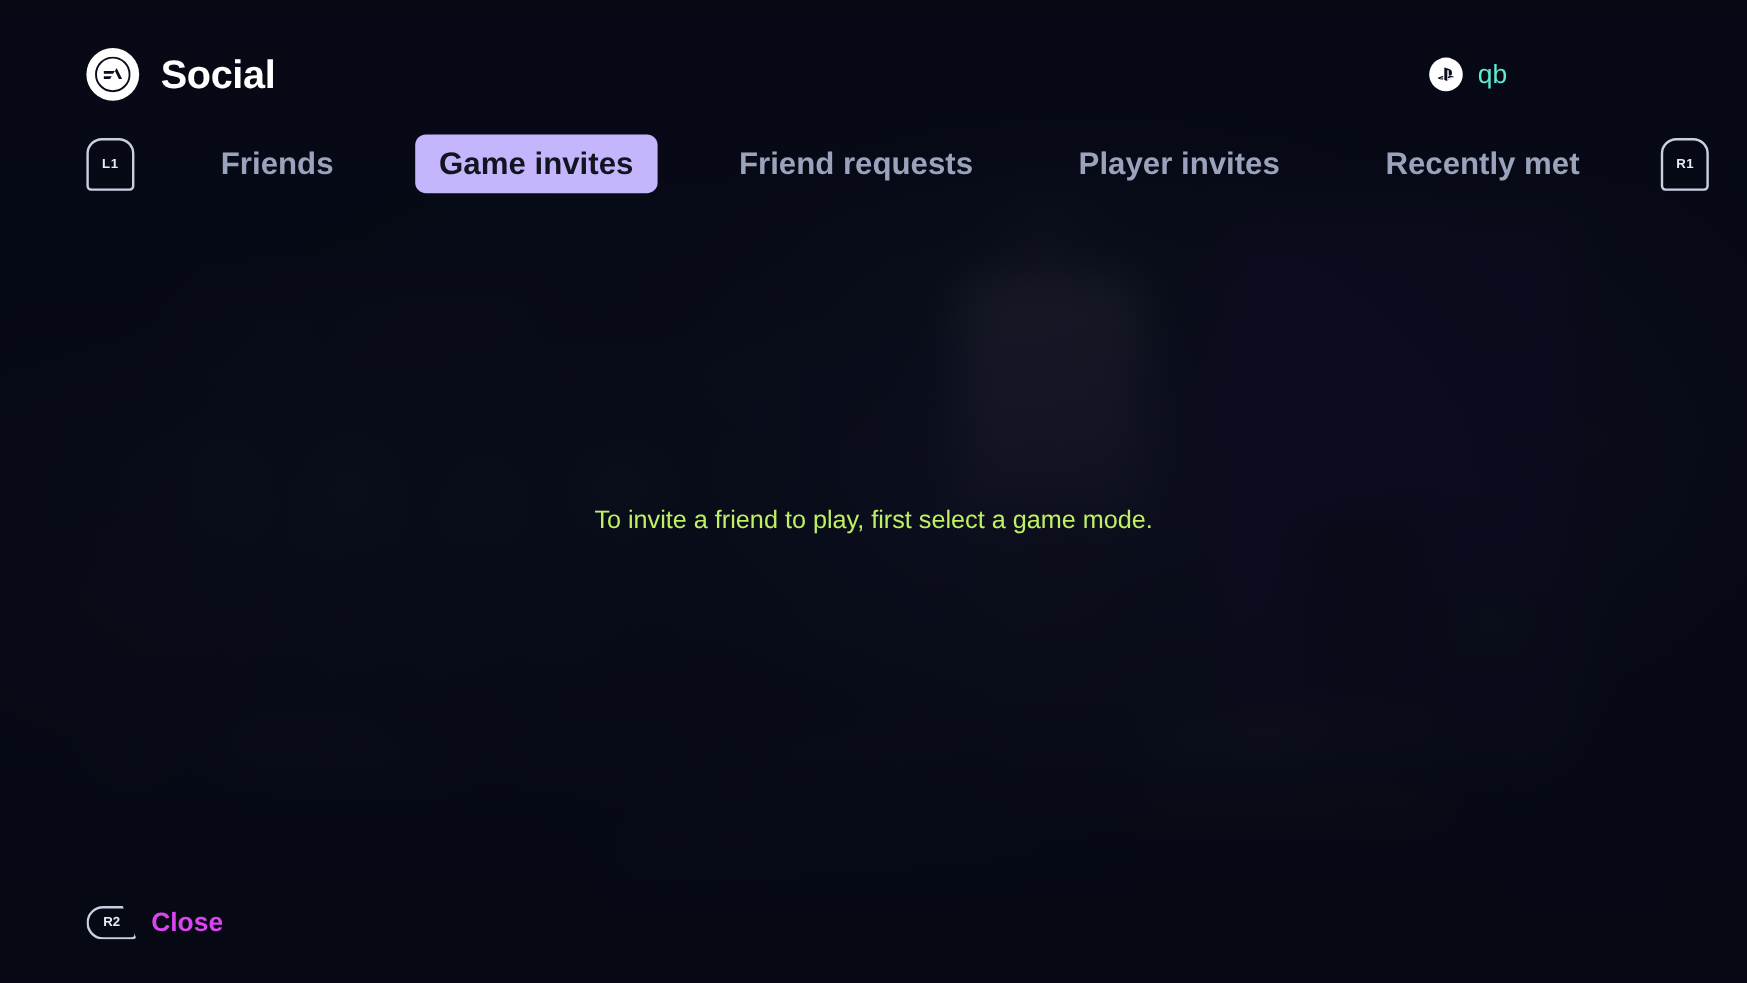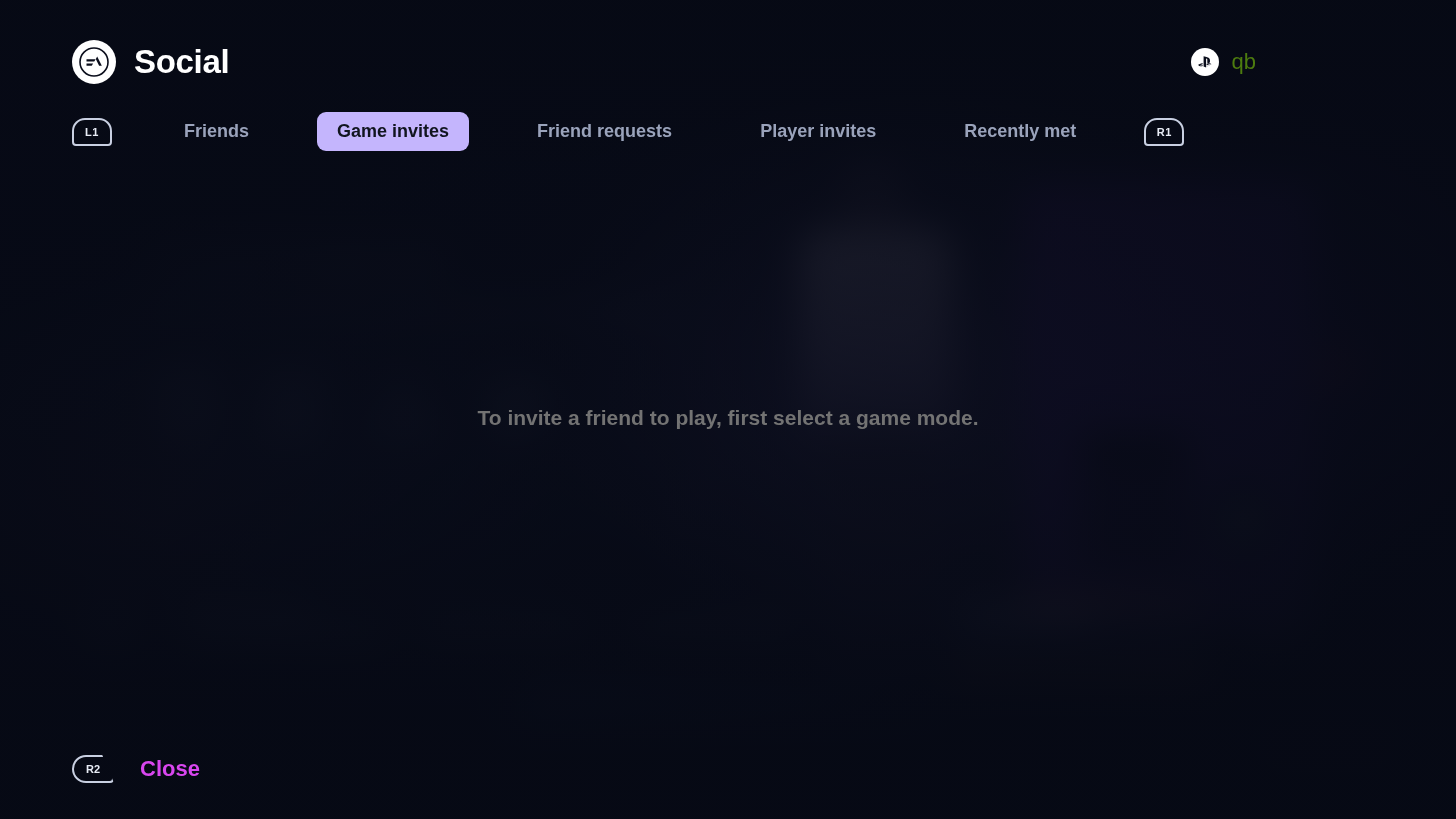--- a/index.html
+++ b/index.html
@@ -159,58 +159,58 @@
   }
 
   .account {
     position:absolute; right:200px; top:48px;
     display:flex; align-items:center; gap:13px;
   }
   .ps-badge {
     width:28px; height:28px; border-radius:50%;
     background:#ffffff; display:flex; align-items:center; justify-content:center;
   }
-  .account-name { font-size:22px; color:#4d7c0f; font-weight:500; }
+  .account-name { font-size:22px; color:#5eead4; font-weight:500; }
 
   .tabs {
     position:absolute; left:72px; top:112px;
     display:flex; align-items:center; gap:0;
     width:1112px;
   }
   .bumper {
-    width:40px; height:28px;
+    width:40px; height:44px;
     border:2px solid #c9d0e2; border-radius:13px 13px 4px 4px;
     display:flex; align-items:center; justify-content:center;
     font-size:11px; font-weight:bold; color:#e8ecf6; letter-spacing:0.5px;
     flex:0 0 auto;
   }
   .tab {
-    font-size:18px; font-weight:bold; color:#9aa3bb;
+    font-size:26px; font-weight:bold; color:#9aa3bb;
     padding:9px 20px; border-radius:9px; white-space:nowrap;
   }
   .tab.active { background:#c4b5fd; color:#11151f; }
   .tab-gap-1 { width:52px; flex:0 0 auto; }
   .tab-gap { width:48px; flex:0 0 auto; }
 
   .empty-state {
     position:absolute; left:0; right:0; top:382px;
     text-align:center;
   }
   .empty-title {
     font-size:31px; font-weight:bold; color:#ffffff; letter-spacing:-0.2px;
   }
   .empty-sub {
-    margin-top:24px; font-size:21px; color:#737373;font-weight:bold;
+    margin-top:40px; font-size:21px; color:#bef264;
   }
 
   .footer {
     position:absolute; left:72px; bottom:36px;
     display:flex; align-items:center; gap:44px;
   }
-  .footer-item { display:flex; align-items:center; gap:26px;text-align:center; }
+  .footer-item { display:flex; align-items:center; gap:12px;text-align:center; }
   .footer-label { font-size:22px; font-weight:bold; color:#d946ef; }
   .trigger {
     width:42px; height:28px;
     border:2px solid #c9d0e2;
     border-radius:14px 4px 4px 14px;
     display:flex; align-items:center; justify-content:center;
     font-size:11px; font-weight:bold; color:#e8ecf6;
     clip-path:polygon(0% 0%, 72% 0%, 100% 100%, 0% 100%);
   }
   .options-icon {

